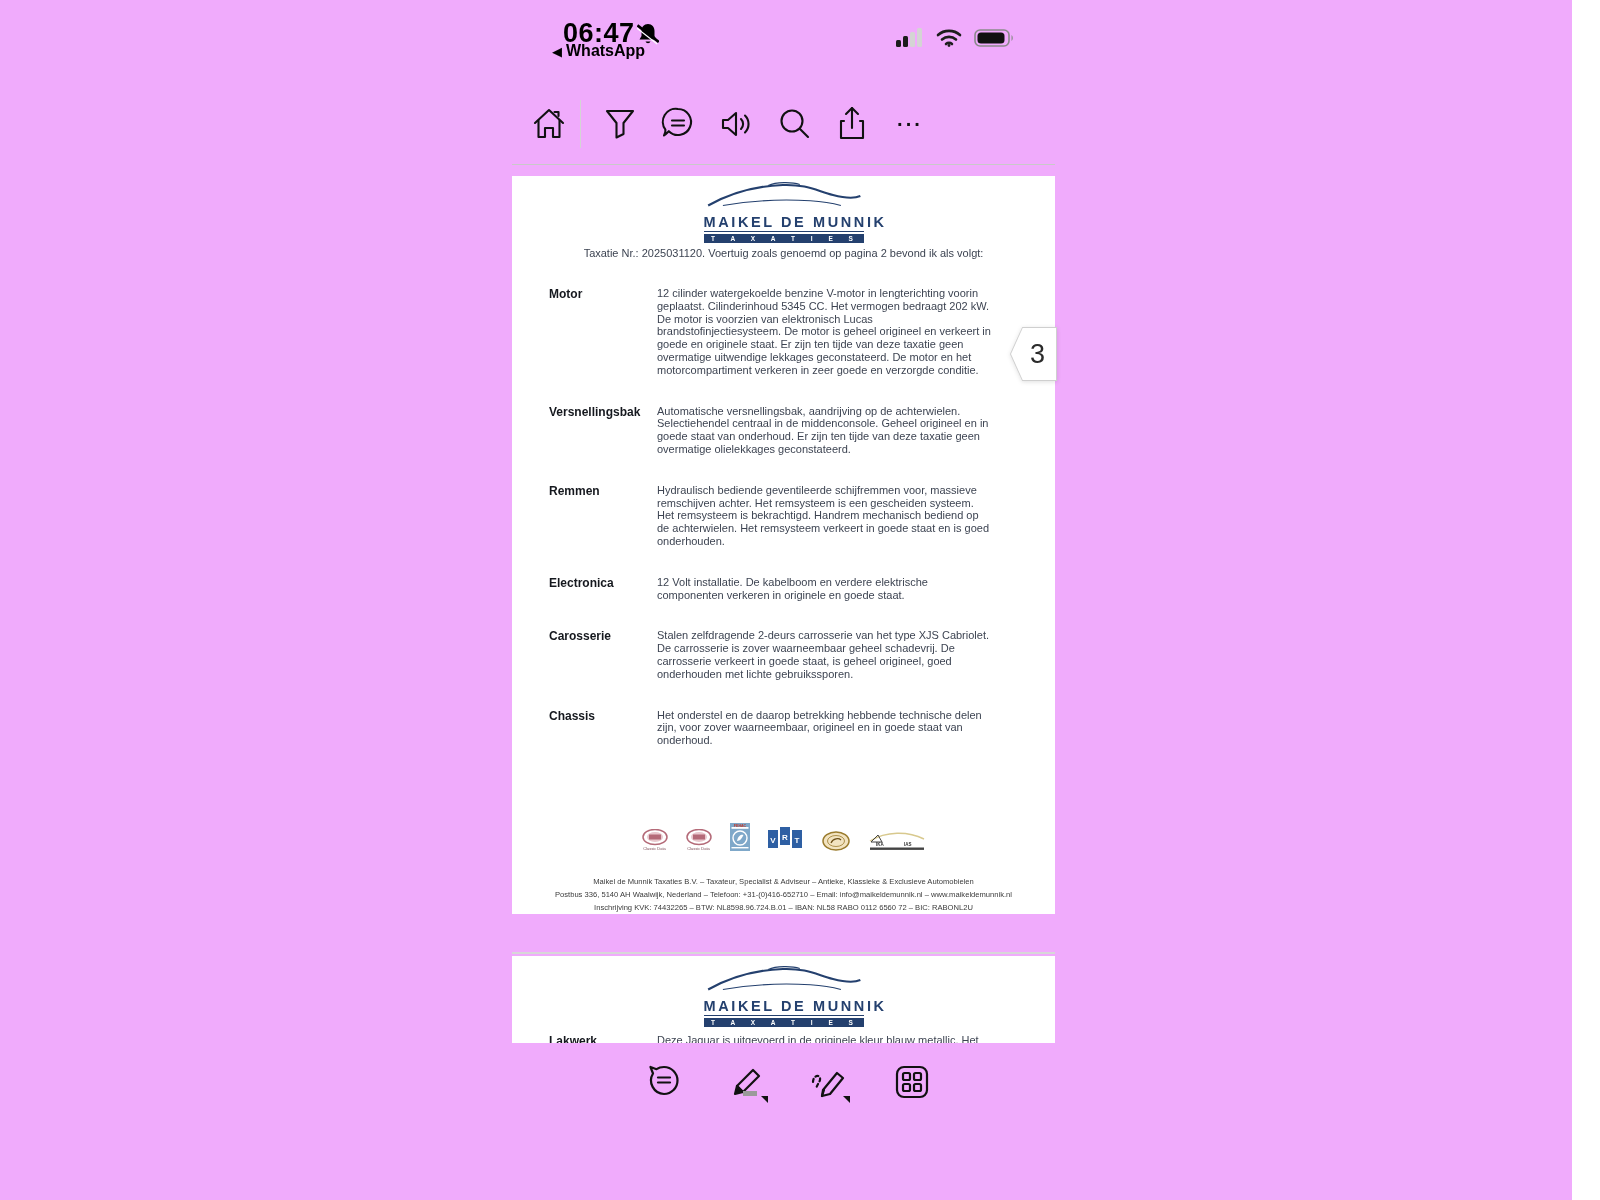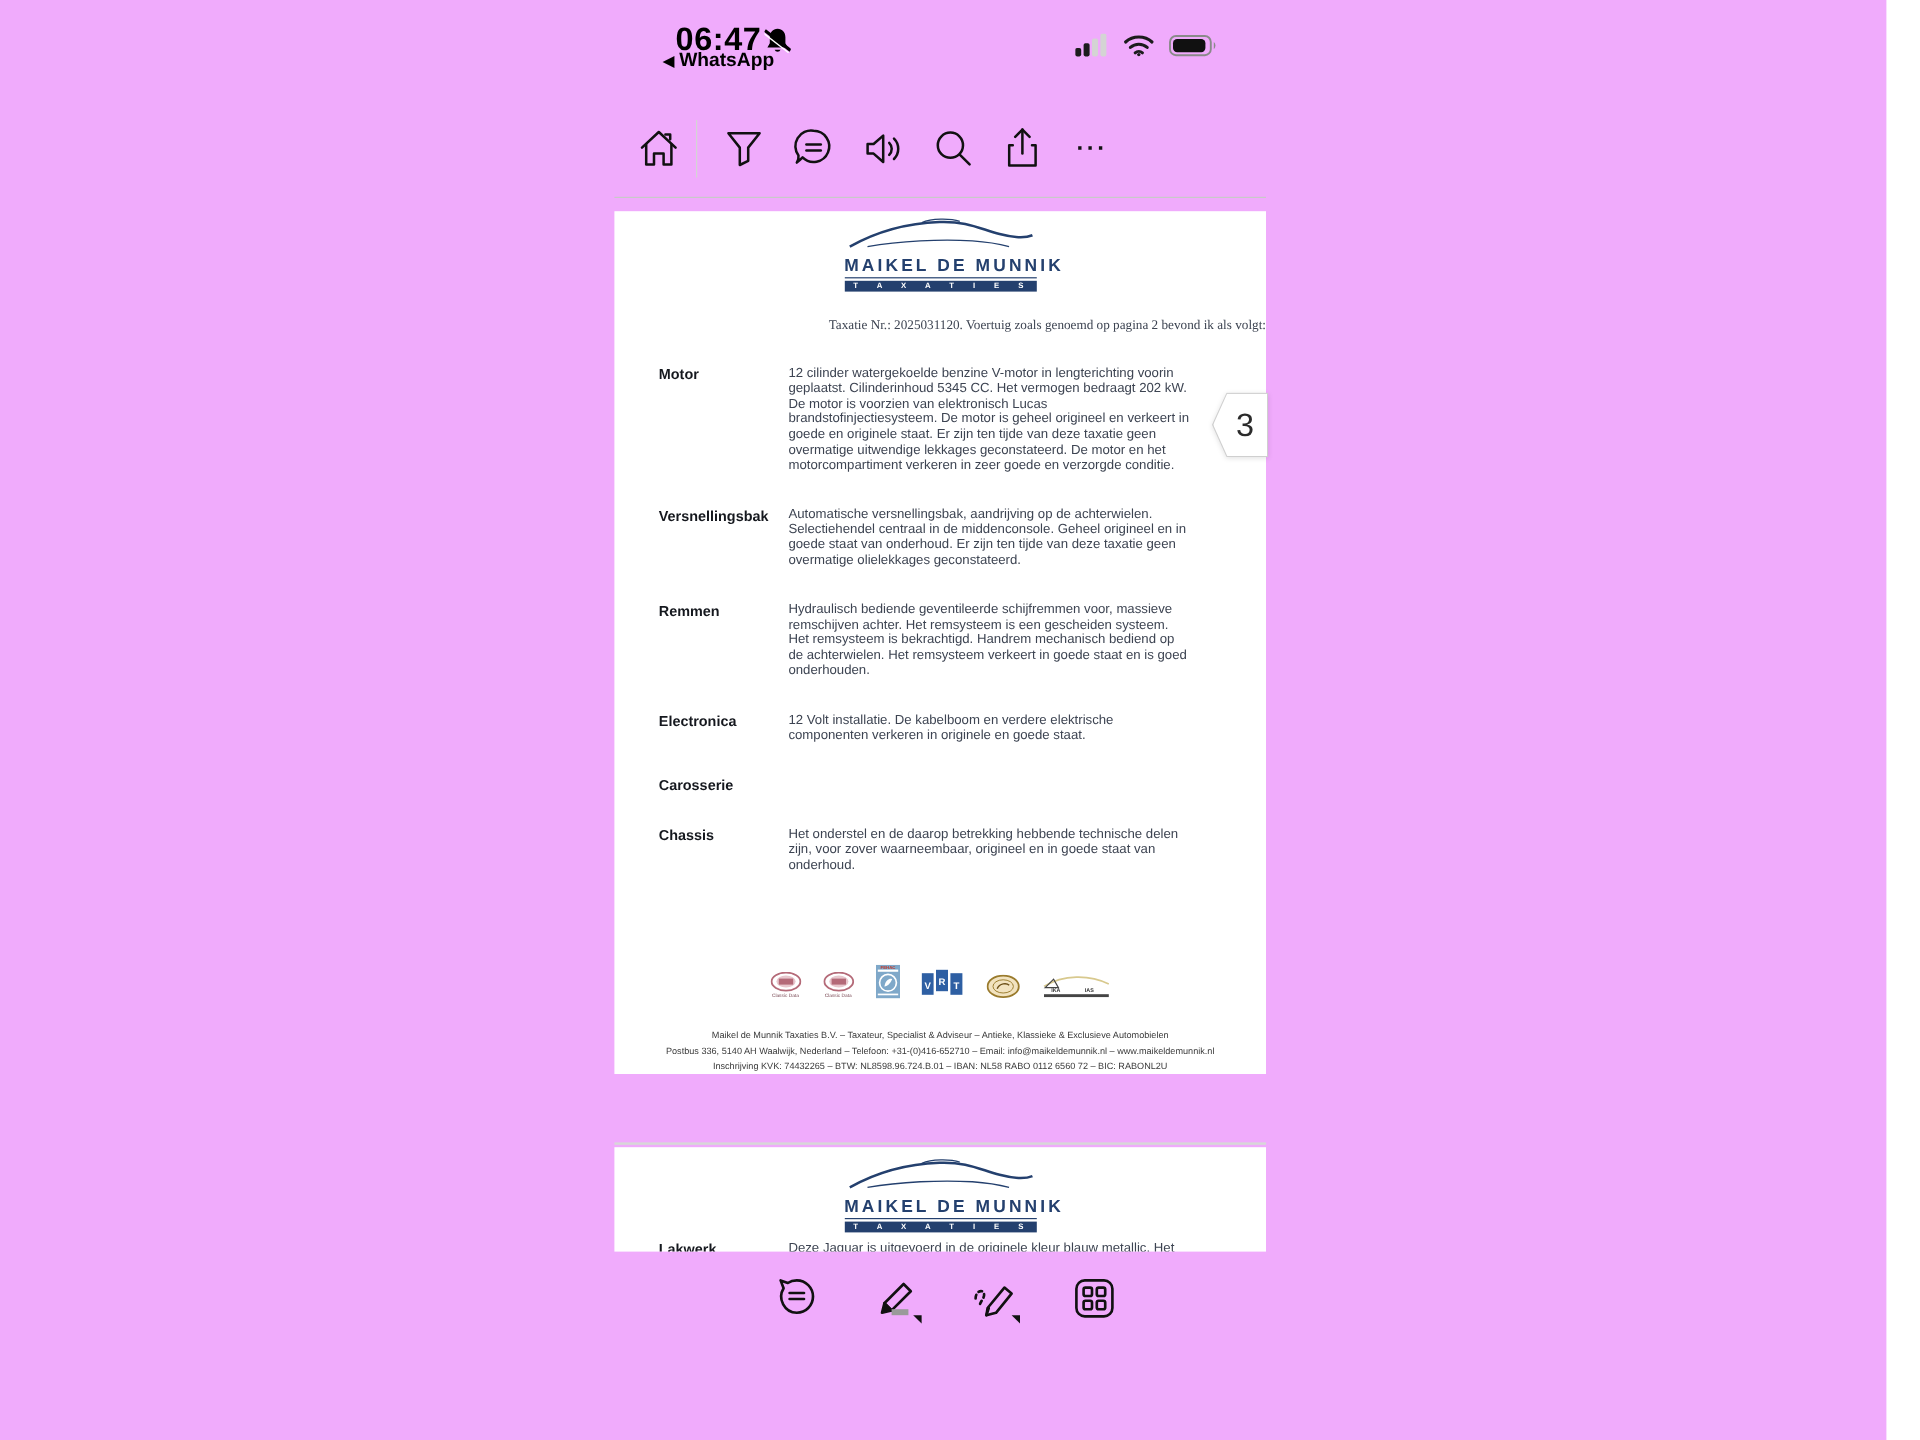--- a/index.html
+++ b/index.html
@@ -24,21 +24,21 @@
   .hline{position:absolute;background:#c9c9c9;height:1px;}
 
   
   .docpage{position:absolute;left:512px;width:543px;background:#fff;}
   .logoblock{width:160px;margin:0 auto;text-align:center;}
   .logoblock svg{display:block;margin:0 auto;}
   .logo-title{font-size:14.5px;font-weight:600;letter-spacing:2.6px;color:#24406e;white-space:nowrap;
               border-bottom:1.5px solid #24406e;padding-bottom:1px;}
   .logo-sub{background:#24406e;color:#fff;font-size:6.5px;font-weight:bold;letter-spacing:7px;
             padding:1.5px 0 1px 4px;margin-top:1.5px;}
-  .docnote{text-align:right;font-size:11px;color:#3d4452;margin-top:22px;font-family:Liberation Serif, serif;}
+  .docnote{text-align:center;font-size:11px;color:#3d4452;margin-top:4px;}
   .drow{display:flex;margin-top:28px;}
   .dlabel{width:145px;flex:none;font-size:12px;font-weight:bold;color:#15181e;padding-left:37px;box-sizing:border-box;}
   .dtext{width:335px;font-size:11px;line-height:12.8px;color:#3d4452;}
 
   
   .logosrow{display:flex;justify-content:center;align-items:flex-end;gap:18px;margin-top:74px;height:30px;}
   .stamp{display:flex;flex-direction:column;align-items:center;}
   .stamp-cap{font-size:4px;color:#7a4a55;line-height:4px;}
   .footerlines{margin-top:24px;text-align:center;font-size:7.6px;line-height:13px;color:#3a3a3a;}
 
@@ -178,20 +178,21 @@
     <div class="drow">
       <div class="dlabel">Remmen</div>
       <div class="dtext">Hydraulisch bediende geventileerde schijfremmen voor, massieve remschijven achter. Het remsysteem is een gescheiden systeem. Het remsysteem is bekrachtigd. Handrem mechanisch bediend op de achterwielen. Het remsysteem verkeert in goede staat en is goed onderhouden.</div>
     </div>
     <div class="drow">
       <div class="dlabel">Electronica</div>
       <div class="dtext">12 Volt installatie. De kabelboom en verdere elektrische componenten verkeren in originele en goede staat.</div>
     </div>
     <div class="drow">
       <div class="dlabel">Carosserie</div>
+      <div class="dtext">Stalen zelfdragende 2-deurs carrosserie van het type XJS Cabriolet. De carrosserie is zover waarneembaar geheel schadevrij. De carrosserie verkeert in goede staat, is geheel origineel, goed onderhouden met lichte gebruikssporen.</div>
     </div>
     <div class="drow">
       <div class="dlabel">Chassis</div>
       <div class="dtext">Het onderstel en de daarop betrekking hebbende technische delen zijn, voor zover waarneembaar, origineel en in goede staat van onderhoud.</div>
     </div>
 
     <div class="logosrow">
       <div class="stamp">
         <svg width="26" height="18" viewBox="0 0 26 18">
             <ellipse cx="13" cy="8" rx="12" ry="7.5" fill="none" stroke="#b46a78" stroke-width="1.5"></ellipse>

